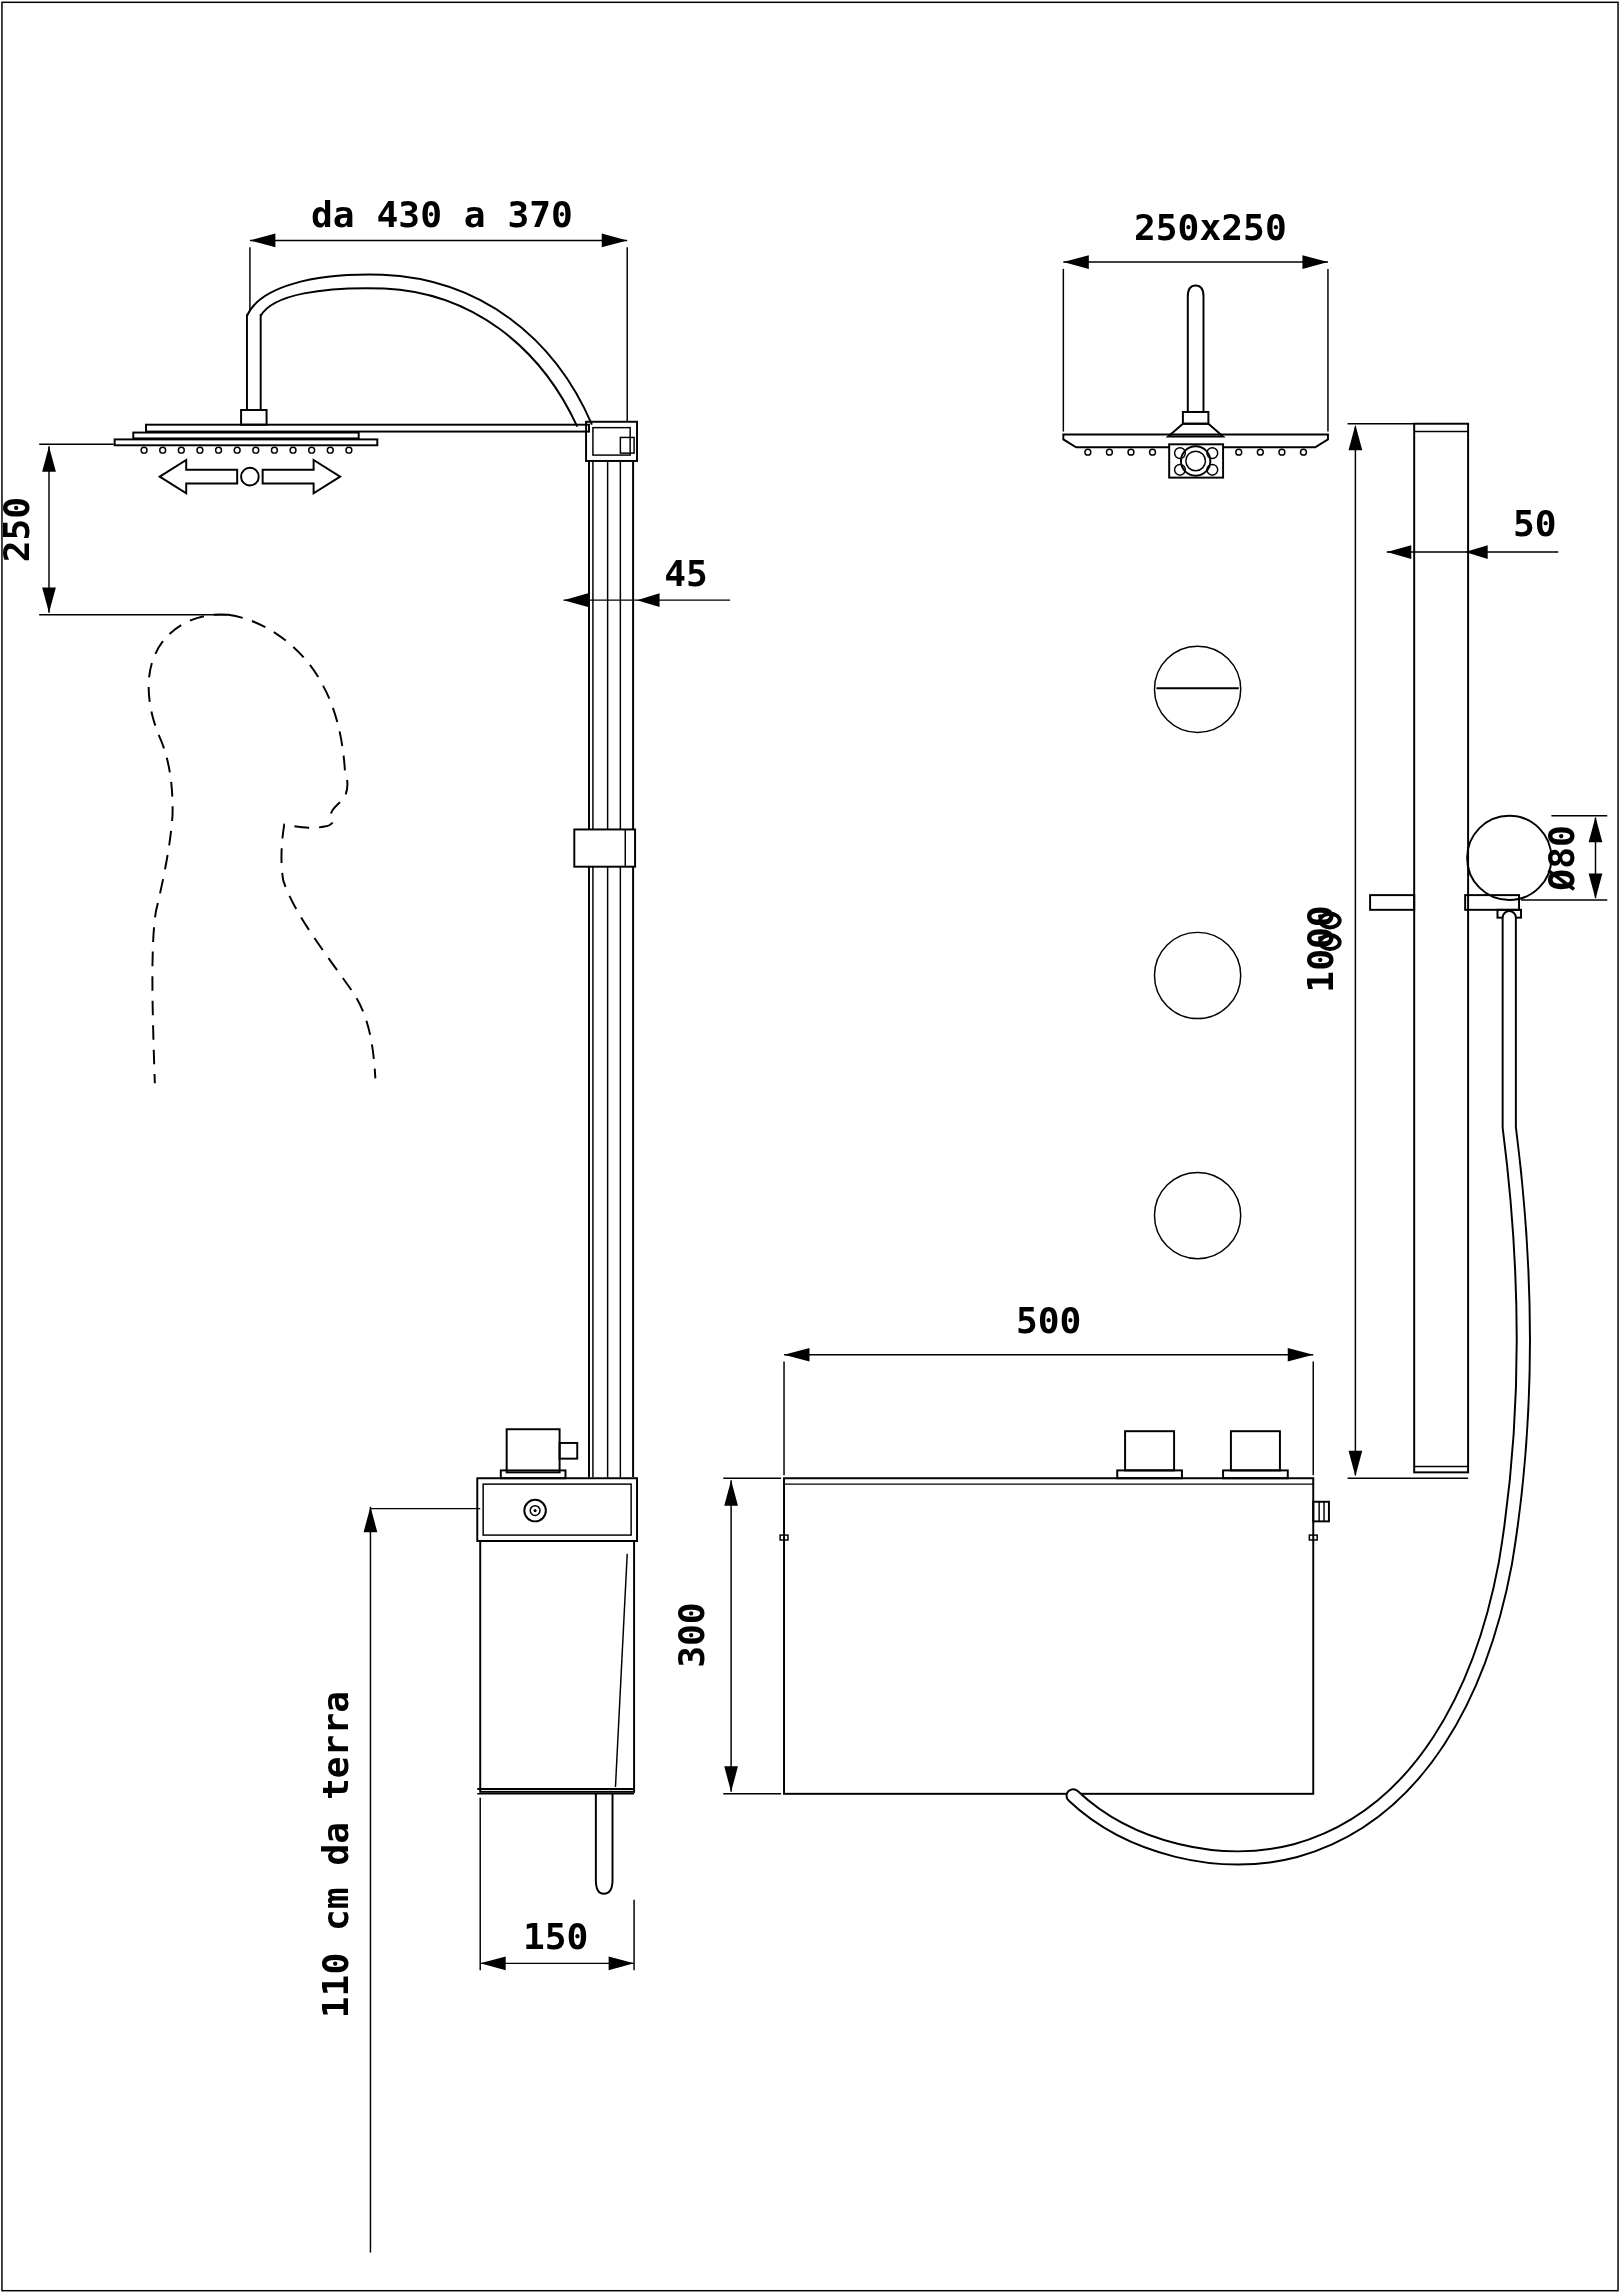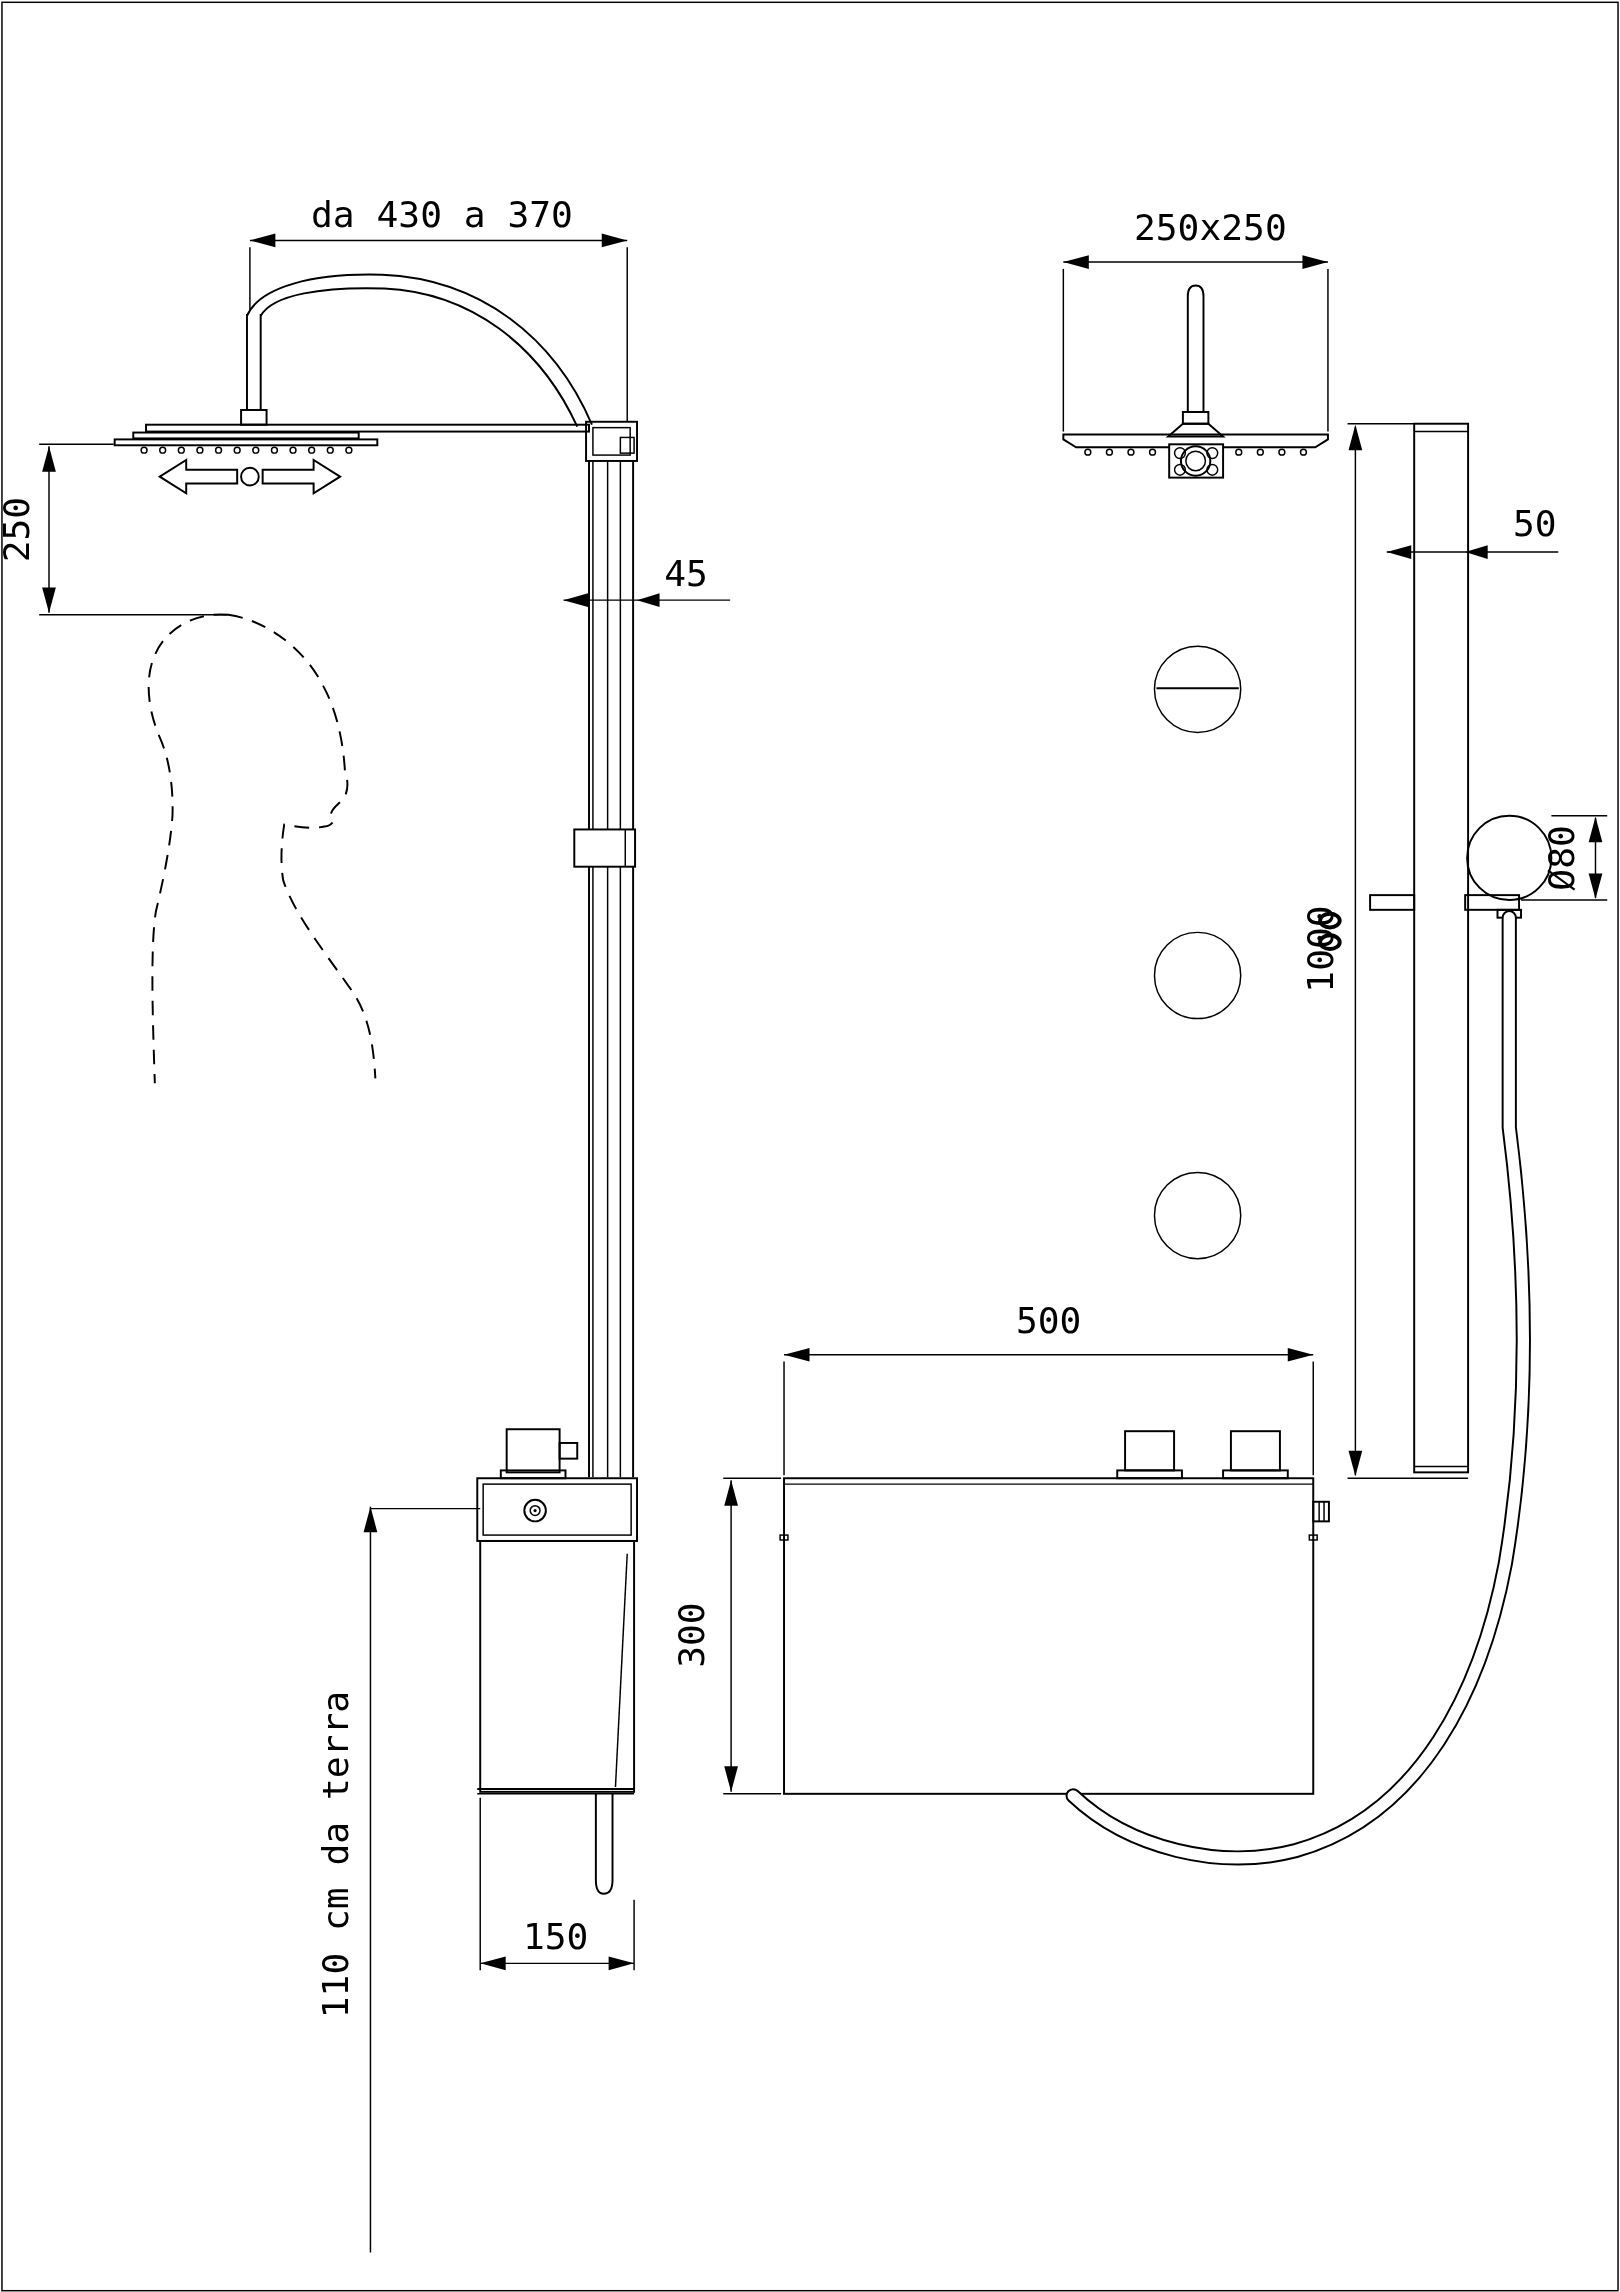--- a/index.html
+++ b/index.html
@@ -1,16 +1,16 @@
 <!DOCTYPE html>
 <html><head>
 <meta charset="utf-8">
 <style>
   html,body{margin:0;padding:0;background:#ffffff;}
-  .sheet{position:relative;width:1620px;height:2293px;background:#ffffff;overflow:hidden;}
+  .sheet{position:relative;width:1620px;height:2293px;background:#ffffff;overflow:hidden;font-weight:bold;}
   svg{position:absolute;left:0;top:0;}
   svg text{font-family:"DejaVu Sans Mono",monospace;font-size:37px;fill:#000000;}
   .obj{stroke:#000000;stroke-width:2;fill:none;}
   .thin{stroke:#000000;stroke-width:1.5;fill:none;}
   .arr{fill:#000000;stroke:none;}
   .dash{stroke:#000000;stroke-width:2;fill:none;stroke-dasharray:15 10;}
   .hoseOuter{stroke:#000000;stroke-width:15.5;fill:none;stroke-linecap:round;}
   .hoseInner{stroke:#ffffff;stroke-width:11.5;fill:none;stroke-linecap:round;}
   .thick{stroke:#000000;stroke-width:4;fill:none;}
 </style>

